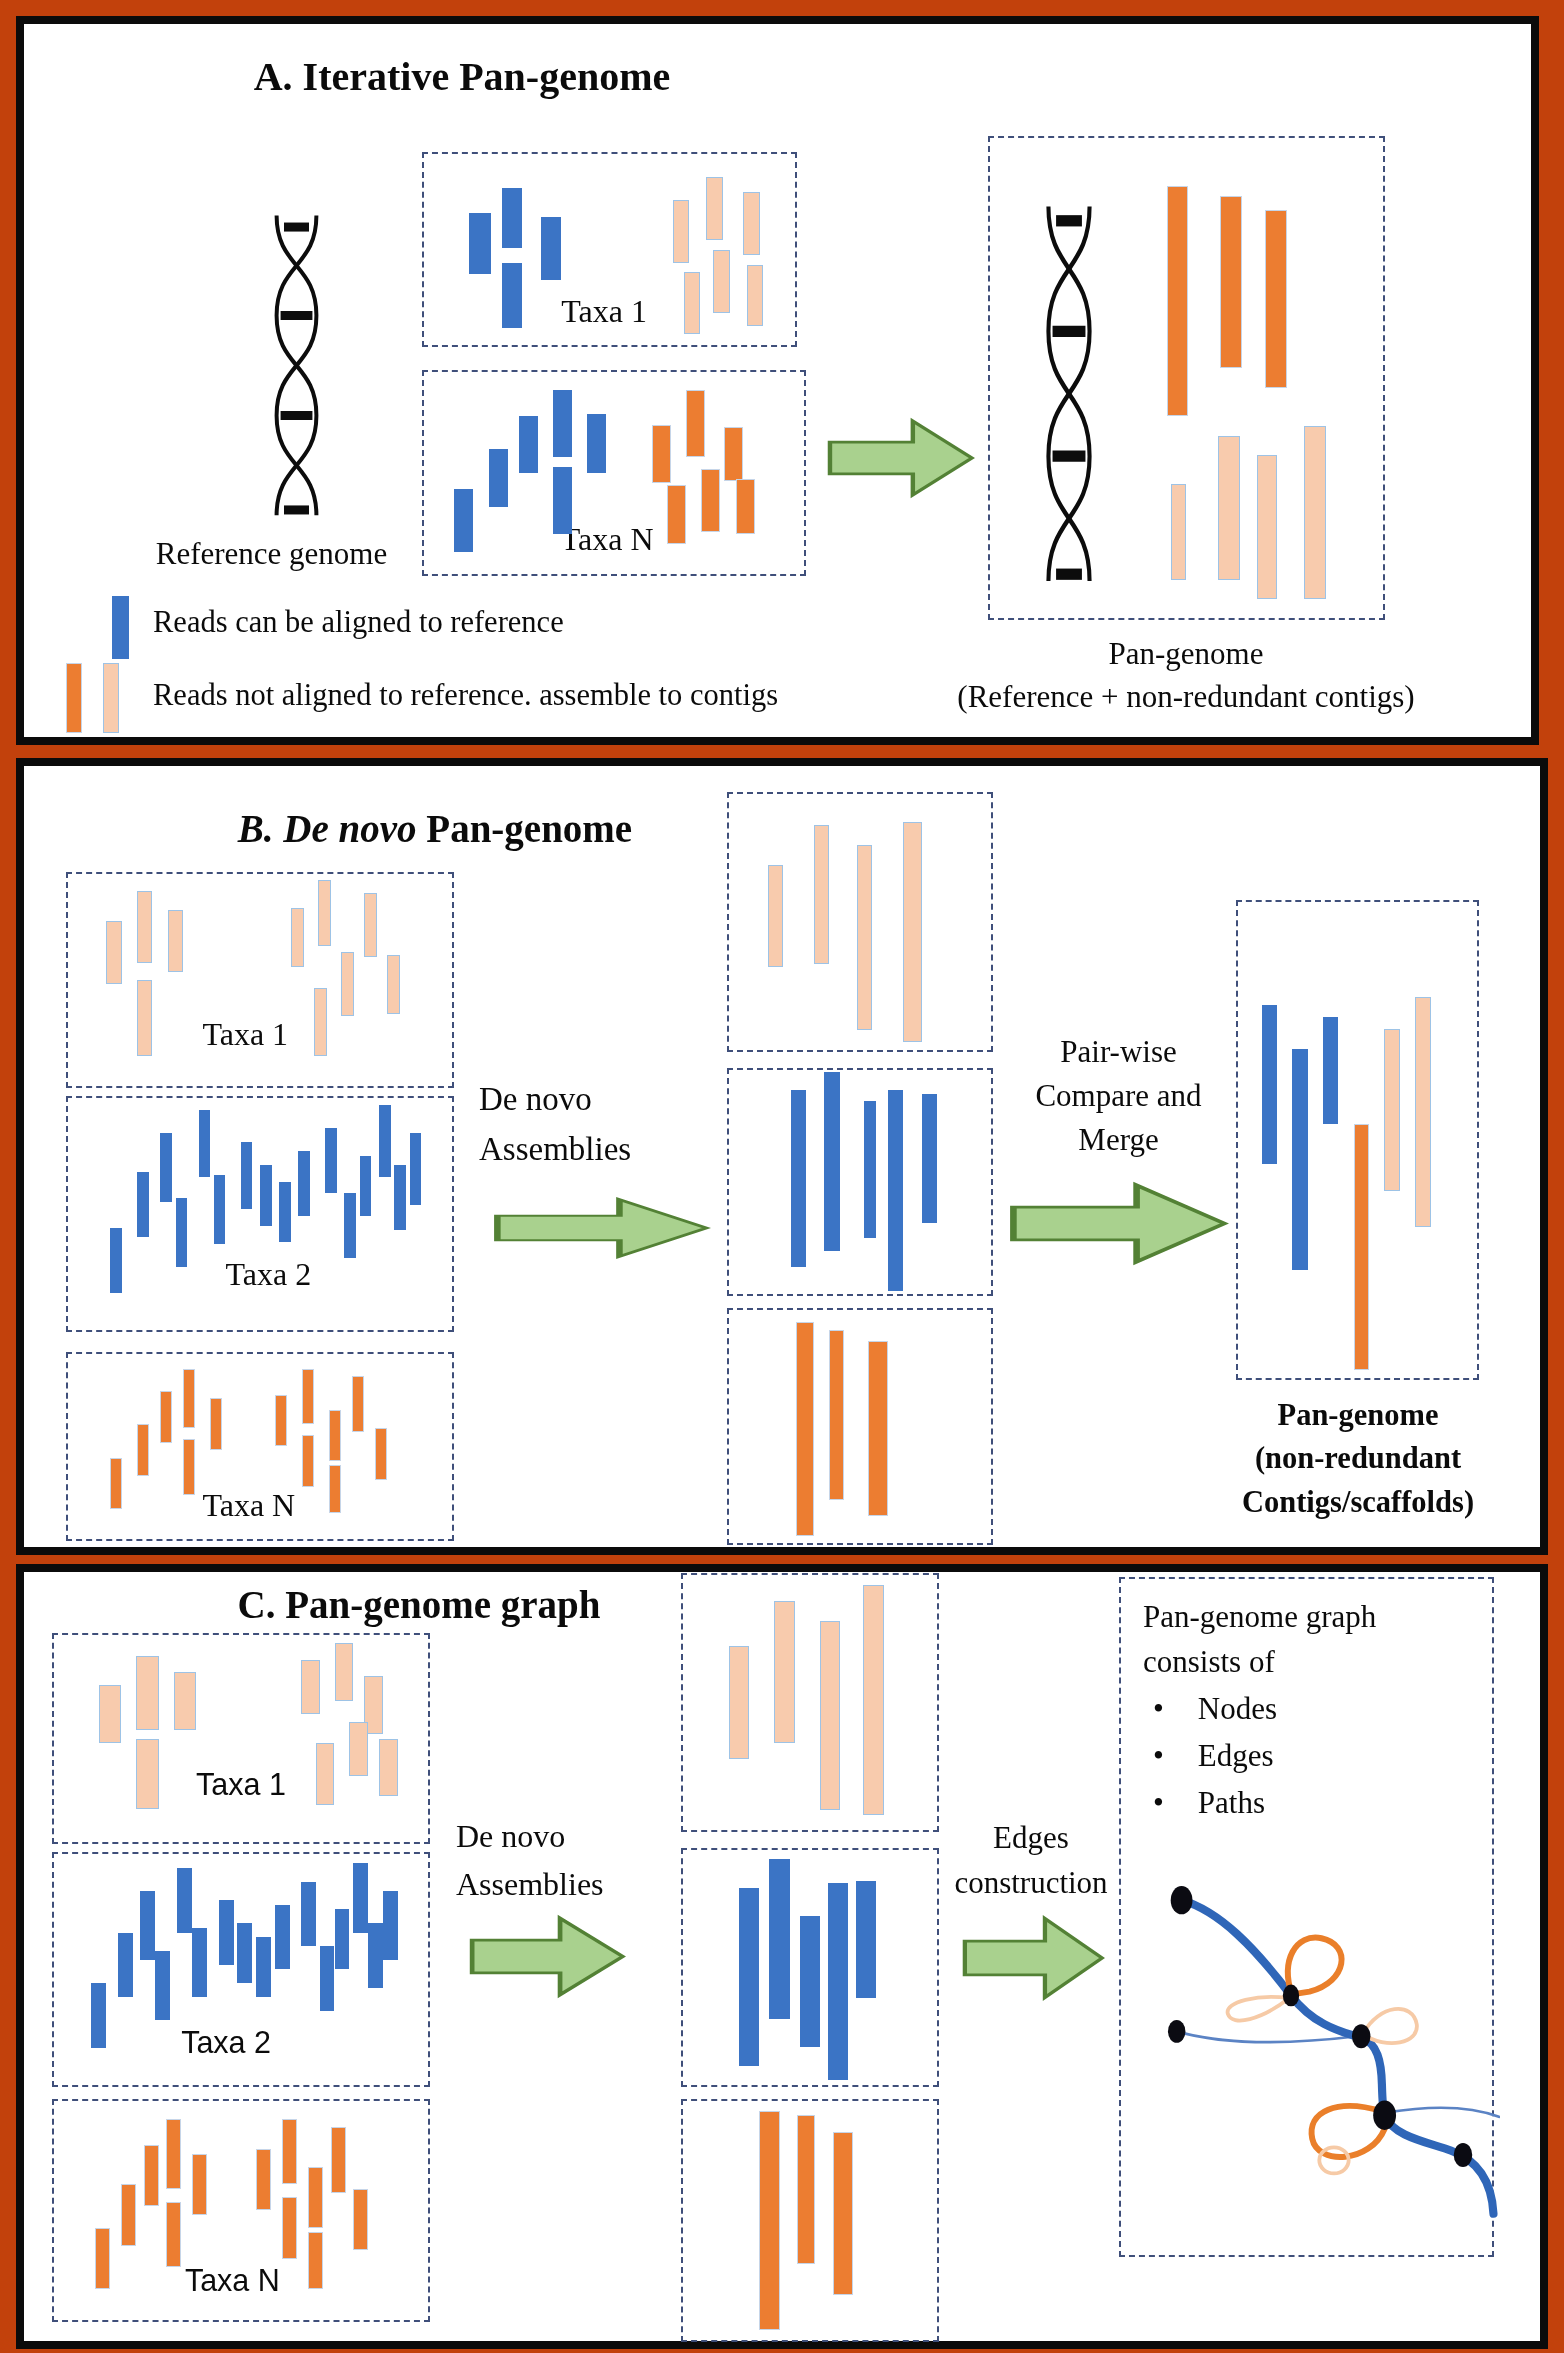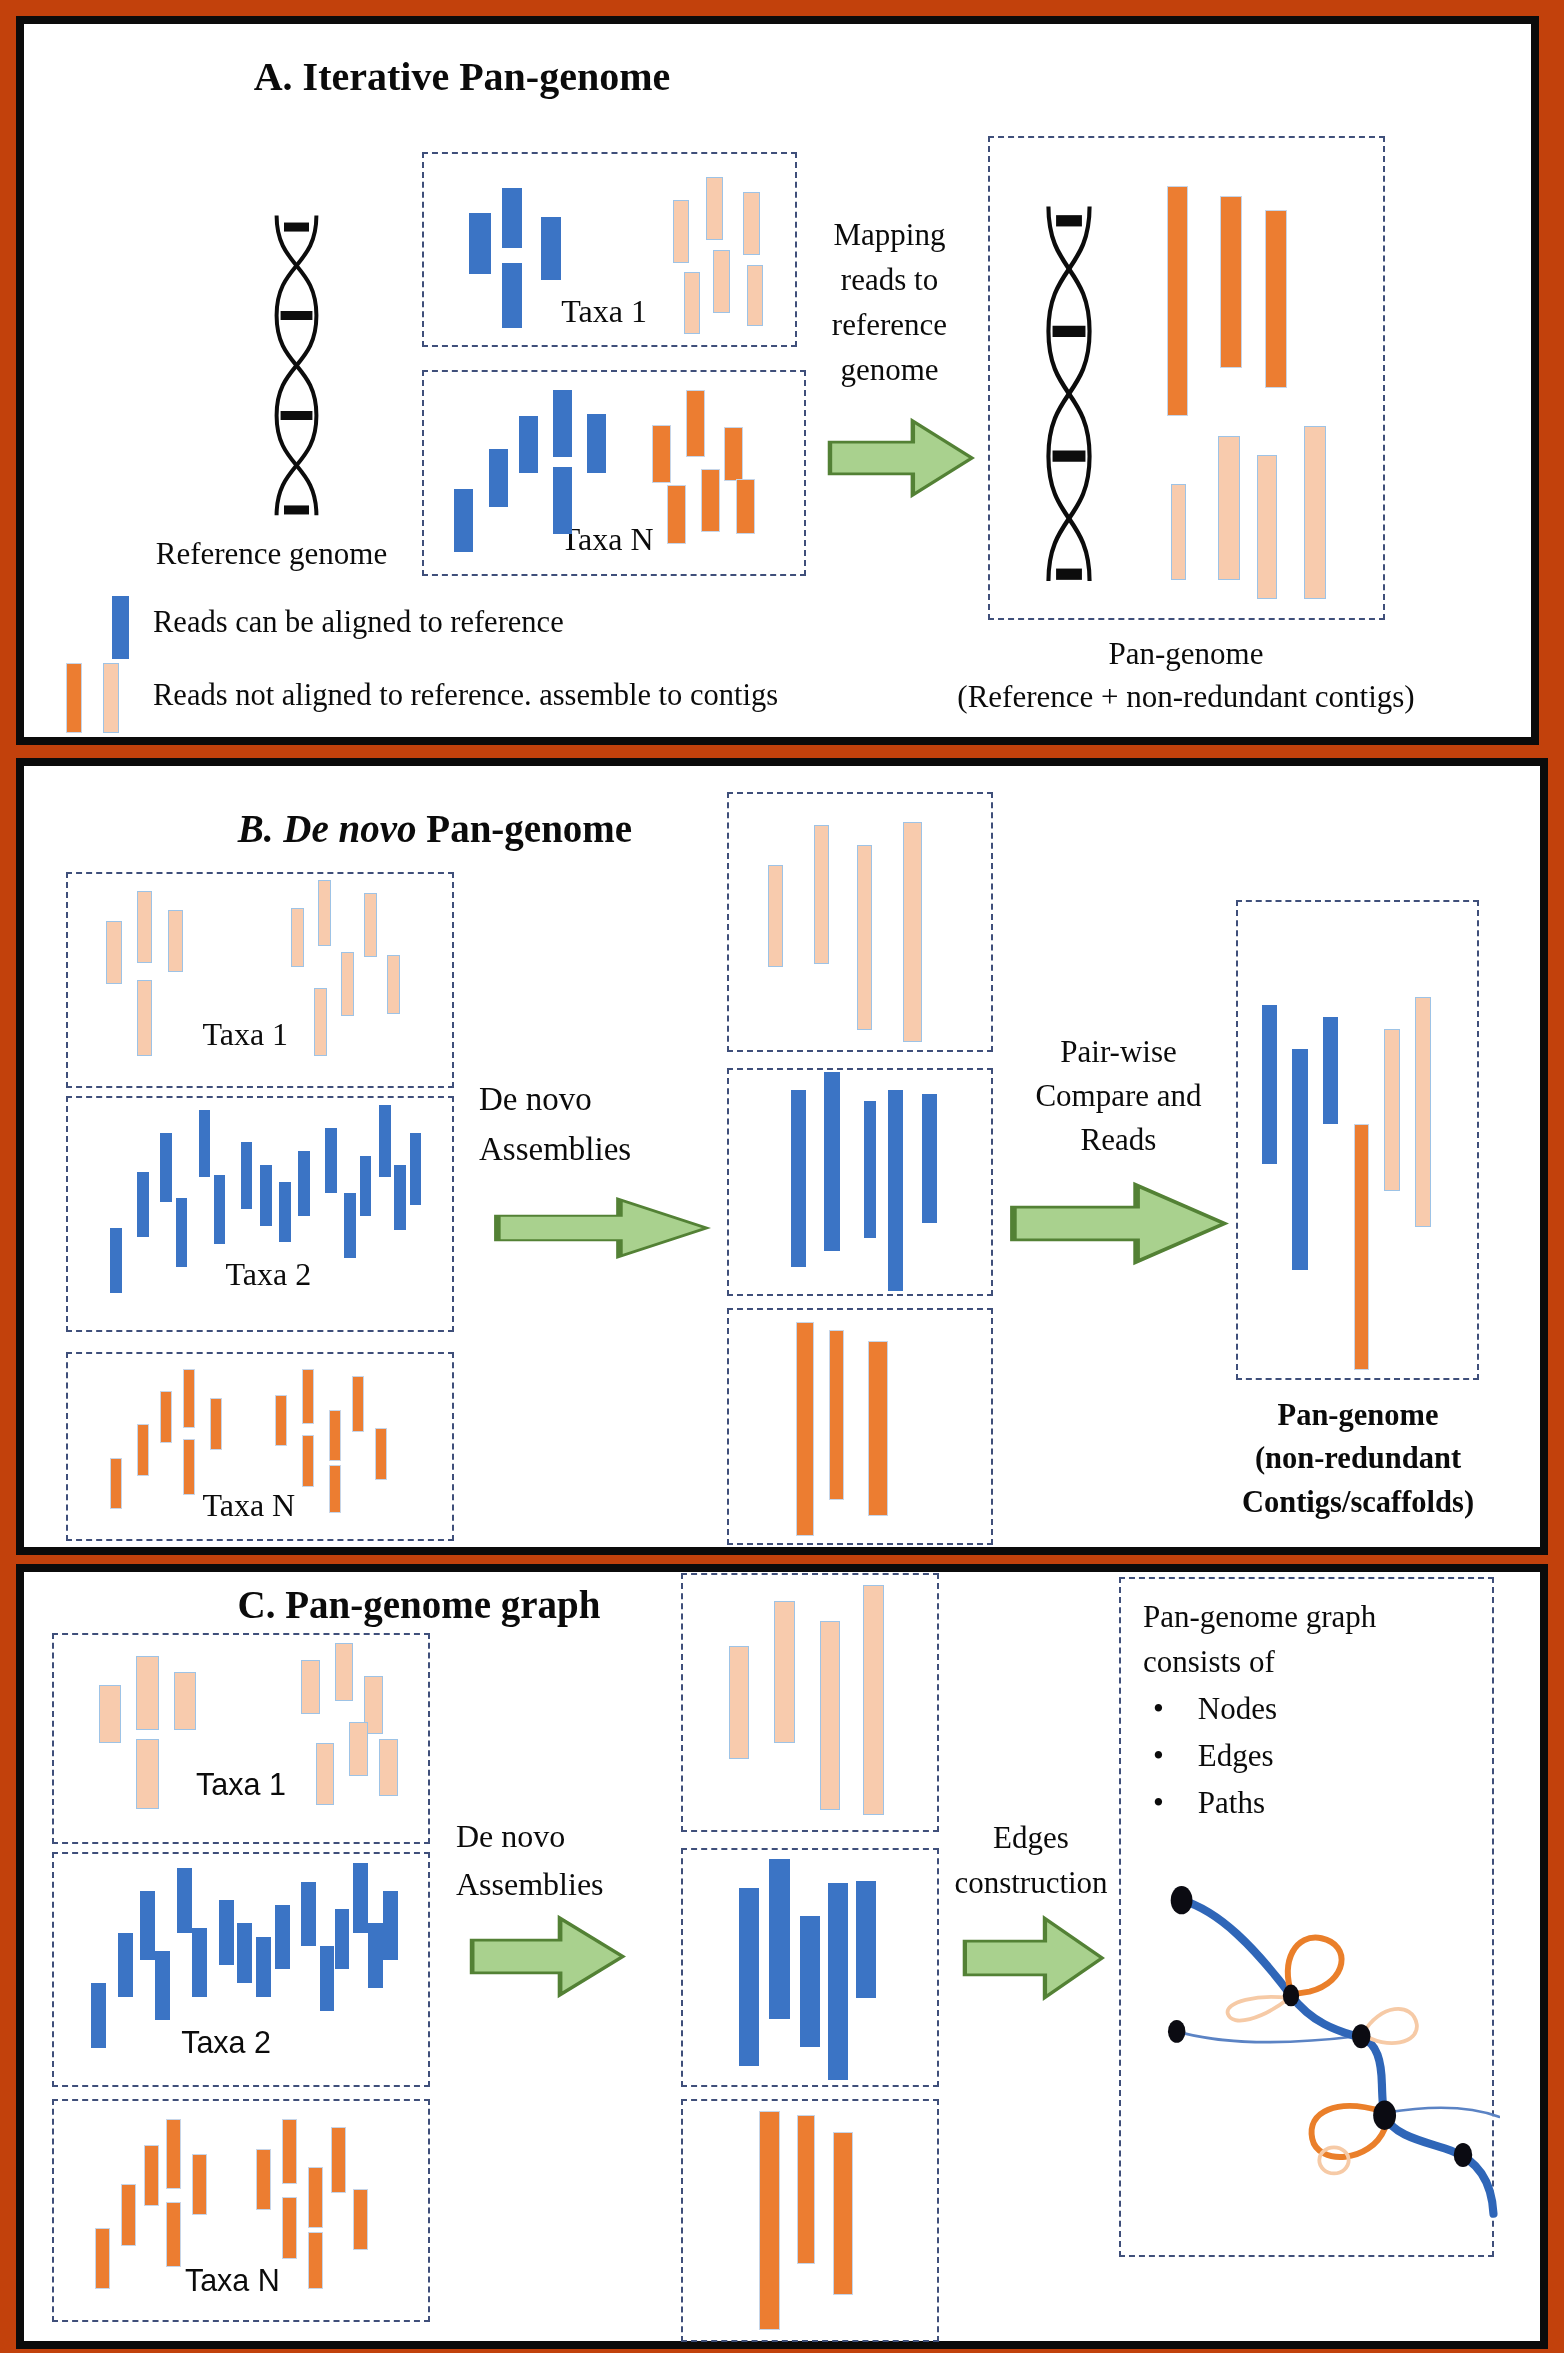--- a/index.html
+++ b/index.html
@@ -80,26 +80,20 @@
       <div class="bar blue" style="left: 34%; top: 47%; width: 5%; height: 33%;"></div>
       <div class="bar blue" style="left: 43%; top: 21%; width: 5%; height: 29%;"></div>
       <div class="bar orange" style="left: 60%; top: 26%; width: 5%; height: 29%;"></div>
       <div class="bar orange" style="left: 69%; top: 9%; width: 5%; height: 33%;"></div>
       <div class="bar orange" style="left: 79%; top: 27%; width: 5%; height: 27%;"></div>
       <div class="bar orange" style="left: 64%; top: 56%; width: 5%; height: 29%;"></div>
       <div class="bar orange" style="left: 73%; top: 48%; width: 5%; height: 31%;"></div>
       <div class="bar orange" style="left: 82%; top: 53%; width: 5%; height: 27%;"></div>
     </div>
 
-  <div class="tblock" style="left:805px;top:213px;width:169px;font-size:31px;">
-    <div>Mapping</div>
-    <div>reads to</div>
-    <div>reference</div>
-    <div>genome</div>
-  </div>
 
   <div class="arrow" style="left:827px;top:414px;width:148px;height:88px;">
     <svg viewBox="0 0 100 100" preserveAspectRatio="none">
         <polygon class="arrow-shape" points="2,32 58,32 58,8 98,50 58,92 58,68 2,68"></polygon>
       </svg>
   </div>
 
   <div class="ddbox" style="left:988px;top:136px;width:397px;height:484px;">
       <div class="bar orange" style="left: 45%; top: 10%; width: 5.5%; height: 48%;"></div>
       <div class="bar orange" style="left: 58.5%; top: 12%; width: 5.5%; height: 36%;"></div>
@@ -210,21 +204,21 @@
     </div>
   <div class="dbox" style="left:727px;top:1308px;width:266px;height:237px;">
       <div class="bar orange" style="left: 25.4%; top: 5%; width: 7%; height: 92%;"></div>
       <div class="bar orange" style="left: 38.2%; top: 8.5%; width: 5.7%; height: 73%;"></div>
       <div class="bar orange" style="left: 53%; top: 13.5%; width: 7.5%; height: 75%;"></div>
     </div>
 
   <div class="tblock" style="left:996px;top:1030px;width:245px;font-size:31px;line-height:1.42;">
     <div>Pair-wise</div>
     <div>Compare and</div>
-    <div>Reads</div>
+    <div>Merge</div>
   </div>
   <div class="arrow" style="left:1009px;top:1178px;width:220px;height:91px;">
     <svg viewBox="0 0 100 100" preserveAspectRatio="none">
         <polygon class="arrow-shape" points="2,32 58,32 58,8 98,50 58,92 58,68 2,68"></polygon>
       </svg>
   </div>
 
   <div class="ddbox" style="left:1236px;top:900px;width:243px;height:480px;">
       <div class="bar blue" style="left: 9.9%; top: 21.7%; width: 6.3%; height: 33.3%;"></div>
       <div class="bar blue" style="left: 22.6%; top: 30.8%; width: 6.5%; height: 46.6%;"></div>

